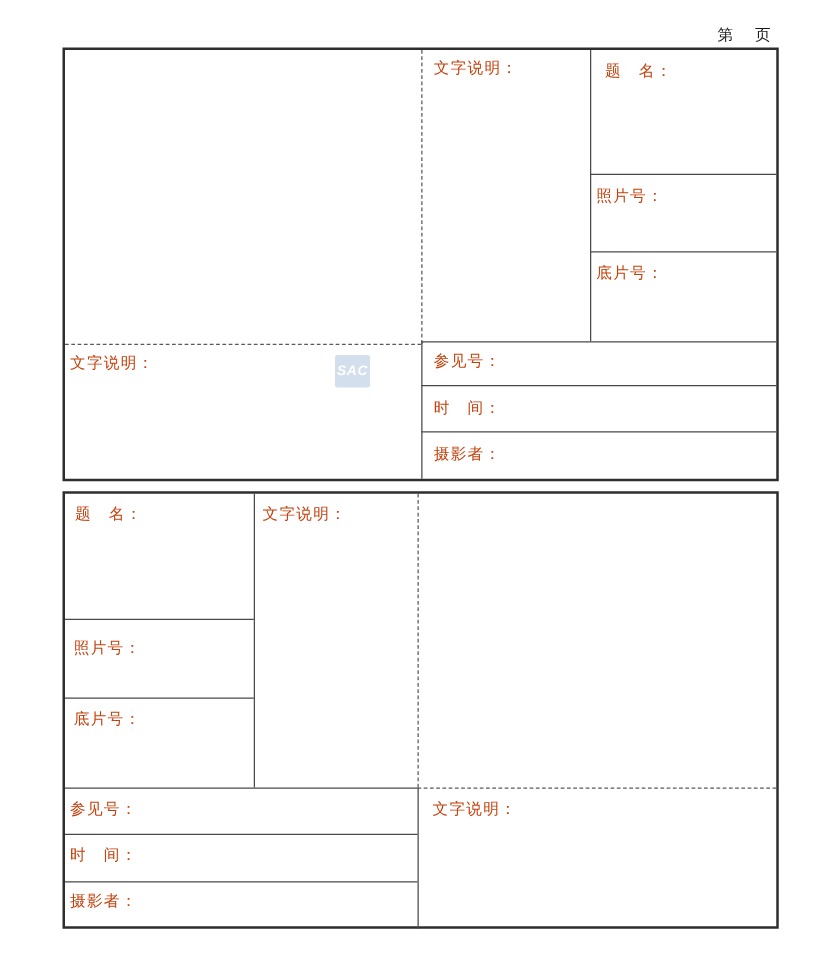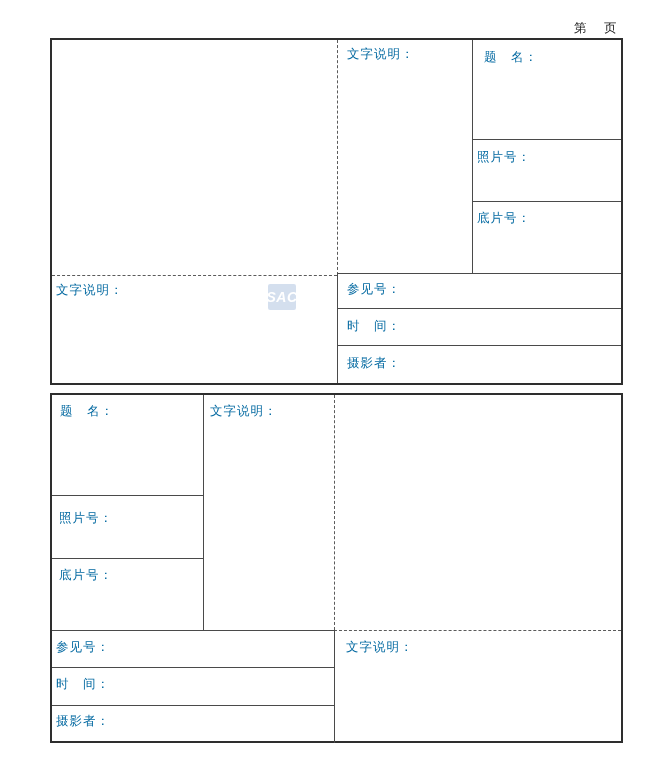--- a/index.html
+++ b/index.html
@@ -11,40 +11,40 @@
     color:#151515;
     overflow:hidden;
   }
   .tbl{position:absolute;box-sizing:border-box;border:2px solid #2e2e2e;background:#ffffff;}
   .lbl{
     position:absolute;
     font-size:12.5px;
     letter-spacing:1px;
     line-height:14px;
     white-space:nowrap;
-    color:#0369a1;
+    color:#c2410c;
   }
   .vline-solid{position:absolute;width:0;border-left:1px solid #4a4a4a;}
   .hline-solid{position:absolute;height:0;border-top:1px solid #4a4a4a;}
   .vline-dashed{position:absolute;width:0;border-left:1px dashed #5a5a5a;}
   .hline-dashed{position:absolute;height:0;border-top:1px dashed #5a5a5a;}
   .hdr{position:absolute;font-size:12.5px;letter-spacing:1px;color:#1a1a1a;}
   .watermark{
     position:absolute;
     left:268px;top:284px;width:28px;height:26px;
     background:#cddaec;
     border-radius:2px;
     display:flex;align-items:center;justify-content:center;
     opacity:0.85;
   }
   .watermark span{
     color:#ffffff;
     font-style:italic;
     font-weight:bold;
-    font-size:14px;
+    font-size:11px;
     letter-spacing:0.5px;
     font-family:"Liberation Sans","DejaVu Sans",sans-serif;
   }
   .field{position:absolute;box-sizing:border-box;}
 </style>
 </head>
 <body>
 
 <div class="page">
 

